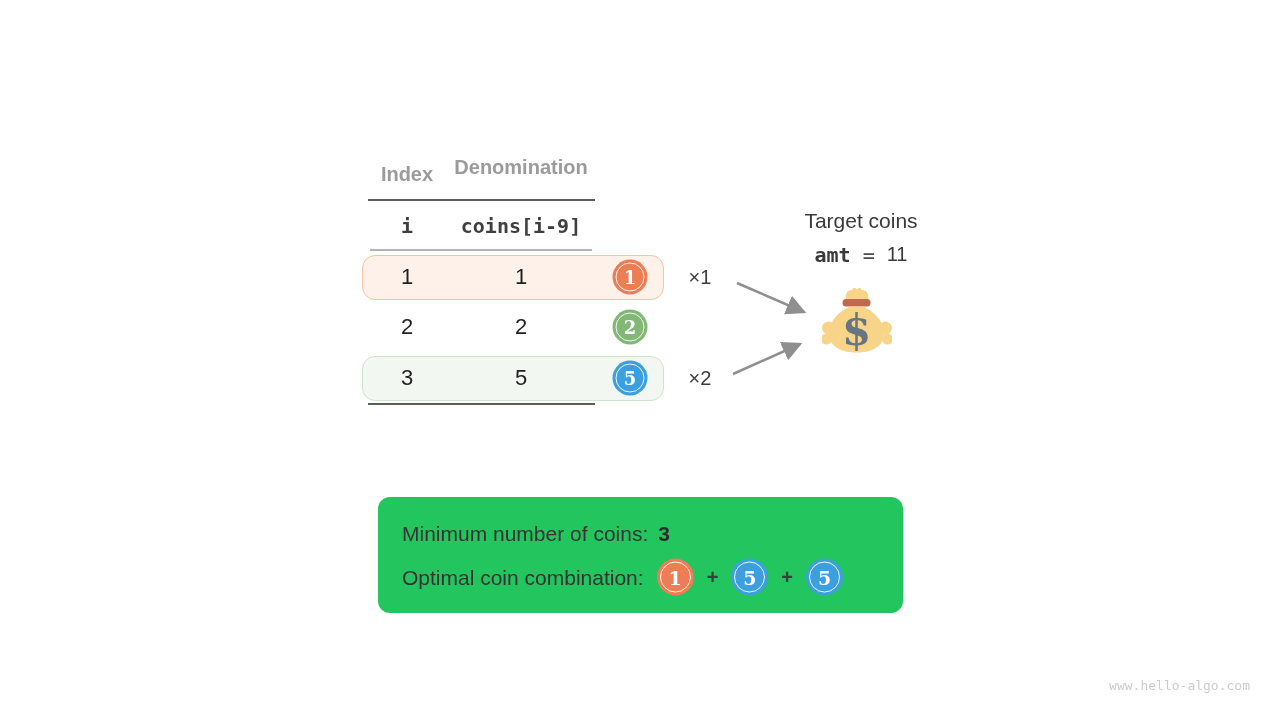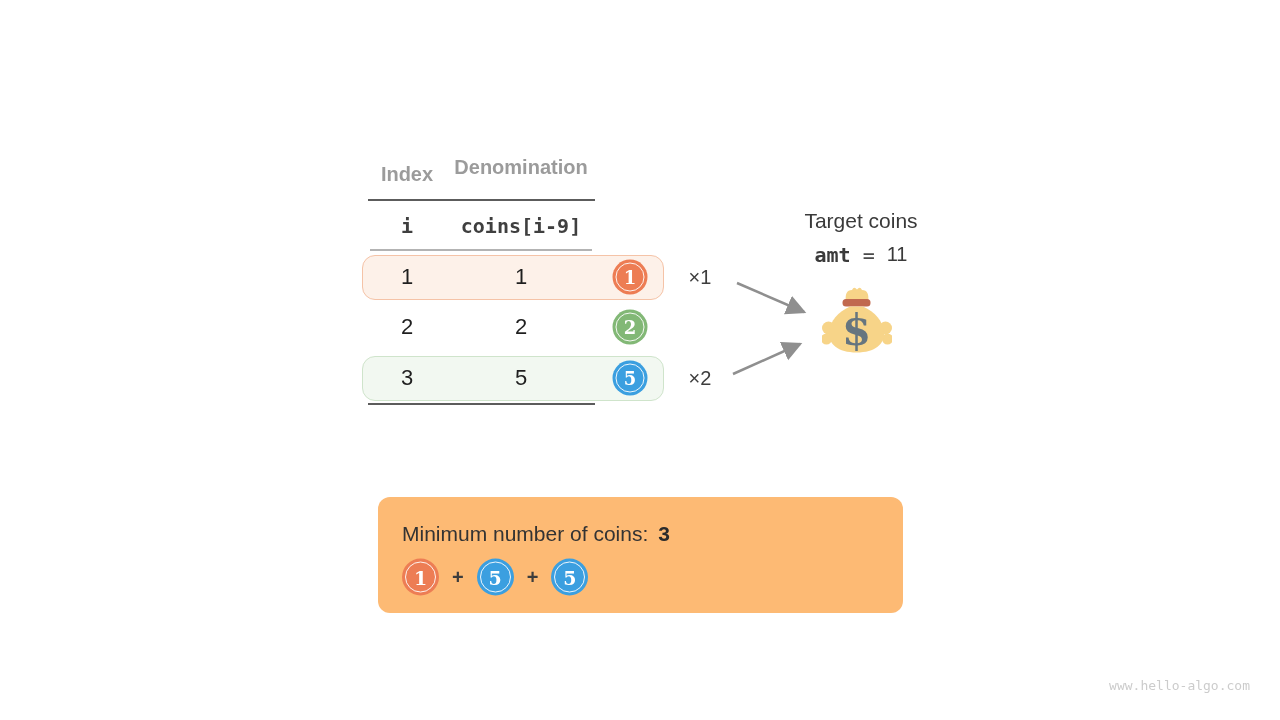--- a/index.html
+++ b/index.html
@@ -43,21 +43,21 @@
 
   .mult { font-size:20px; color:#3d3d3d; }
 
   .target-title { font-size:21px; color:#3a3a3a; }
   .target-expr { font-size:20px; color:#3a3a3a; gap:12px; }
   .target-expr .var { font-family:"DejaVu Sans Mono", monospace; font-weight:bold; }
   .target-expr .eq  { font-family:"DejaVu Sans Mono", monospace; color:#4a4a4a; }
 
   .summary-box {
     position:absolute; left:378px; top:497px; width:525px; height:116px;
-    background:#fdba74; border-radius:12px;
+    background:#22c55e; border-radius:12px;
   }
   .sum-label { font-size:21px; color:#333333; }
   .sum-value { font-size:21px; color:#2b2b2b; font-weight:bold; }
   .plus { font-size:20px; font-weight:bold; color:#3d3d3d; }
 
   .watermark {
     position:absolute; right:30px; top:678px;
     font-family:"DejaVu Sans Mono", monospace; font-size:13px; color:#cccccc;
   }
 </style>
@@ -129,20 +129,21 @@
     <path d="M28 20.5 L41 20.5 C53 26 61 35 62 46 C63 58 53 66.5 34.5 66.5 C16 66.5 6 58 7 46 C8 35 16 26 28 20.5 Z" fill="#f7d488"></path>
     <text x="34.5" y="59" font-family="DejaVu Serif, serif" font-size="42" font-weight="bold" fill="#66757f" text-anchor="middle">$</text>
   </svg>
 
   <div class="summary-box">
     <div class="vctr" style="left:24px; top:37px; gap:10px;">
       <span class="sum-label">Minimum number of coins:</span>
       <span class="sum-value">3</span>
     </div>
     <div class="vctr" style="left:24px; top:80px; gap:13px;">
+      <span class="sum-label">Optimal coin combination:</span>
       <span class="coin orange lg">1</span>
       <span class="plus">+</span>
       <span class="coin blue lg">5</span>
       <span class="plus">+</span>
       <span class="coin blue lg">5</span>
     </div>
   </div>
 
   <div class="watermark">www.hello-algo.com</div>
 

